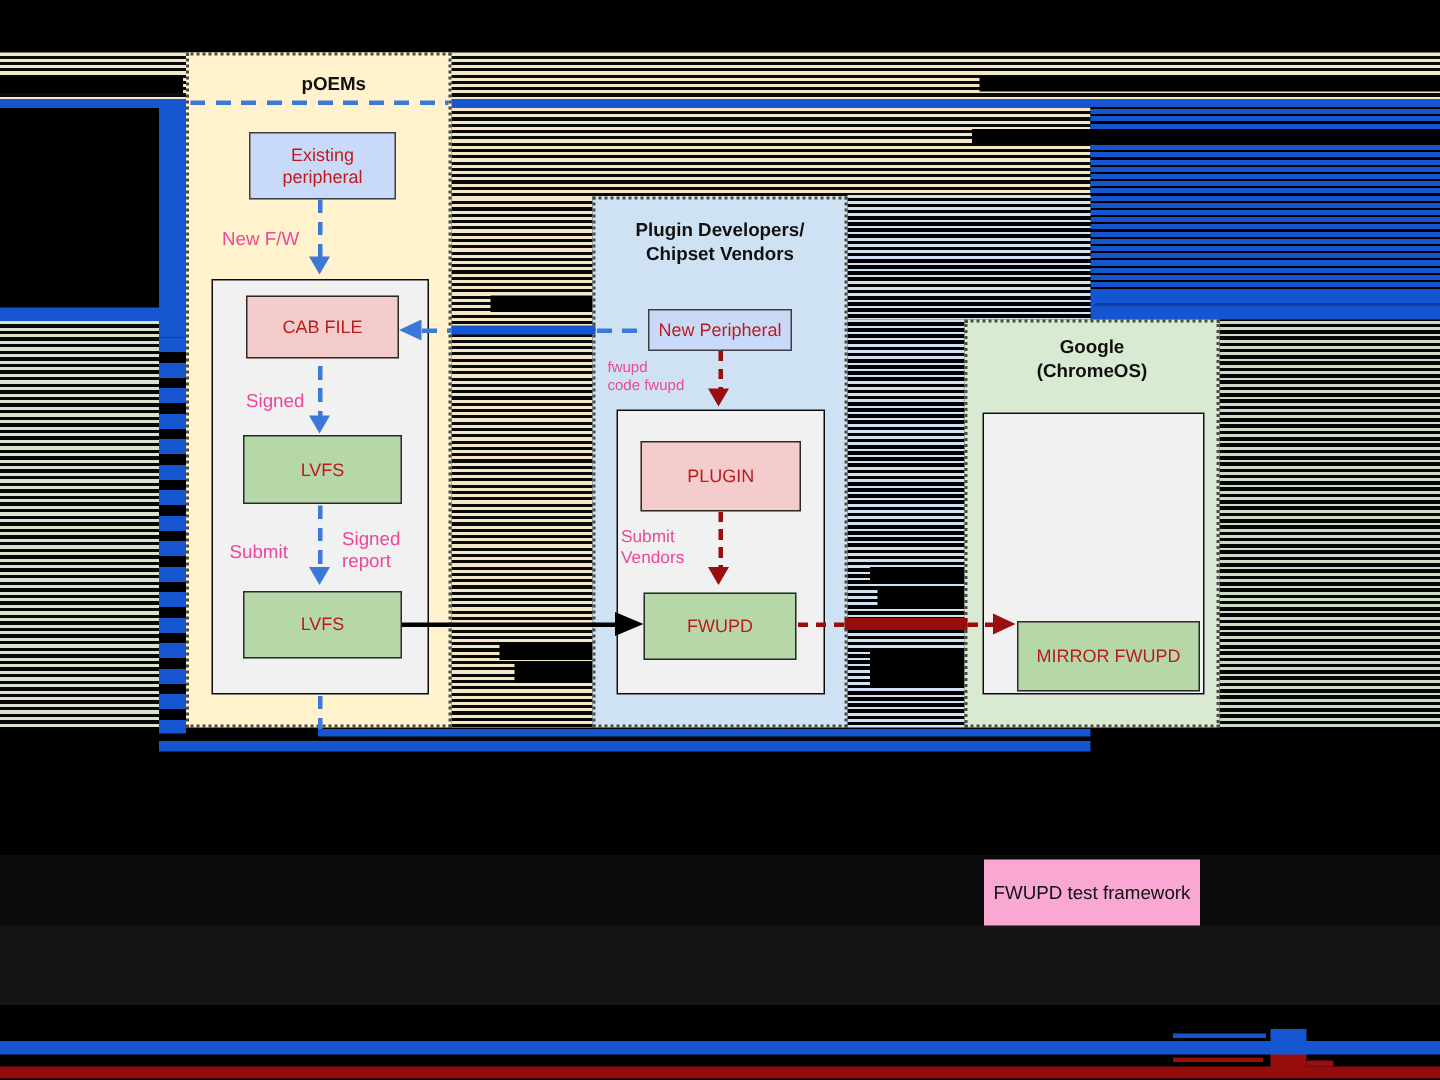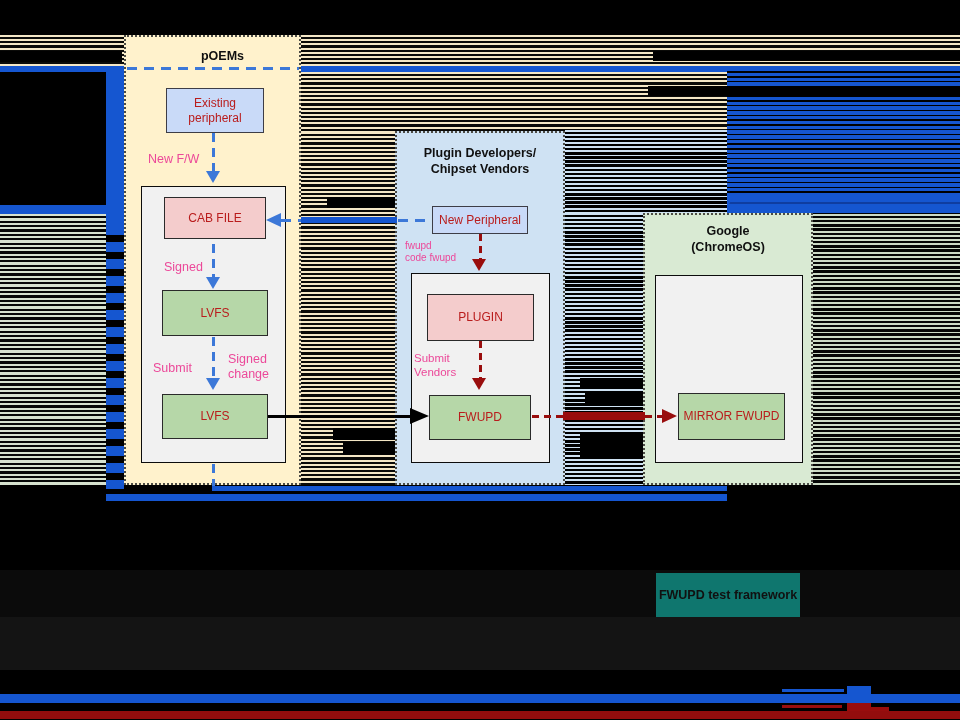--- a/index.html
+++ b/index.html
@@ -27,22 +27,22 @@
   .lbl{position:absolute;font-size:12.5px;text-align:left;line-height:1.2;color:#ec4899;}
   
   .dashH{position:absolute;height:3px;}
   .dashV{position:absolute;width:3px;}
   .dash-blue-h{background:repeating-linear-gradient(90deg,#3c78d8 0 10px,transparent 10px 17px);}
   .dash-blue-v{background:repeating-linear-gradient(180deg,#3c78d8 0 9px,transparent 9px 15px);}
   .dash-red-h {background:repeating-linear-gradient(90deg,#990d0d 0 7px,transparent 7px 12px);}
   .dash-red-v {background:repeating-linear-gradient(180deg,#990d0d 0 7px,transparent 7px 12px);}
   .tri{position:absolute;width:0;height:0;}
   .solidline{position:absolute;background:#000;}
-  .testbox{position:absolute;background:#0f766e;display:flex;align-items:center;justify-content:center;
-           font-weight:bold;font-size:12.5px;color:#111;}
+  .testbox{position:absolute;background:#f9a8d4;display:flex;align-items:center;justify-content:center;
+           font-weight:normal;font-size:12.5px;color:#111;}
 </style>
 </head>
 <body>
 
 <div id="stage">
 
   <div class="abs st-tan" style="left:0;top:35px;width:960px;height:31px;"></div>
   <div class="abs" style="left:0;top:66px;width:960px;height:6px;background:#1556d0;"></div>
 
   <div class="abs st-blue" style="left:0;top:72px;width:107px;height:136px;"></div>
@@ -113,30 +113,30 @@
   <div class="node" style="left:432px;top:206px;width:96px;height:28px;background:#c9daf8;border-color:#3d3d46;">
     <div>New Peripheral</div>
   </div>
   <div class="node" style="left:427px;top:294px;width:107px;height:47px;background:#f4cccc;">
     <div>PLUGIN</div>
   </div>
   <div class="node" style="left:429px;top:395px;width:102px;height:45px;background:#b6d7a8;">
     <div>FWUPD</div>
   </div>
 
-  <div class="node" style="left:678px;top:393px;width:107px;height:47px;background:#b6d7a8;">
+  <div class="node" style="left:678px;top:414px;width:122px;height:47px;background:#b6d7a8;">
     <div>MIRROR FWUPD</div>
   </div>
 
   <div class="lbl" style="left:148px;top:152px;width:58px;">New F/W</div>
   <div class="lbl" style="left:164px;top:260px;width:46px;">Signed</div>
   <div class="lbl" style="left:153px;top:361px;width:48px;">Submit</div>
   <div class="lbl" style="left:228px;top:352px;width:46px;">
     <div>Signed</div>
-    <div>change</div>
+    <div>report</div>
   </div>
   <div class="lbl" style="left:405px;top:240px;width:72px;font-size:10px;">
     <div>fwupd</div>
     <div>code fwupd</div>
   </div>
   <div class="lbl" style="left:414px;top:352px;width:54px;font-size:11.5px;">
     <div>Submit</div>
     <div>Vendors</div>
   </div>
 

